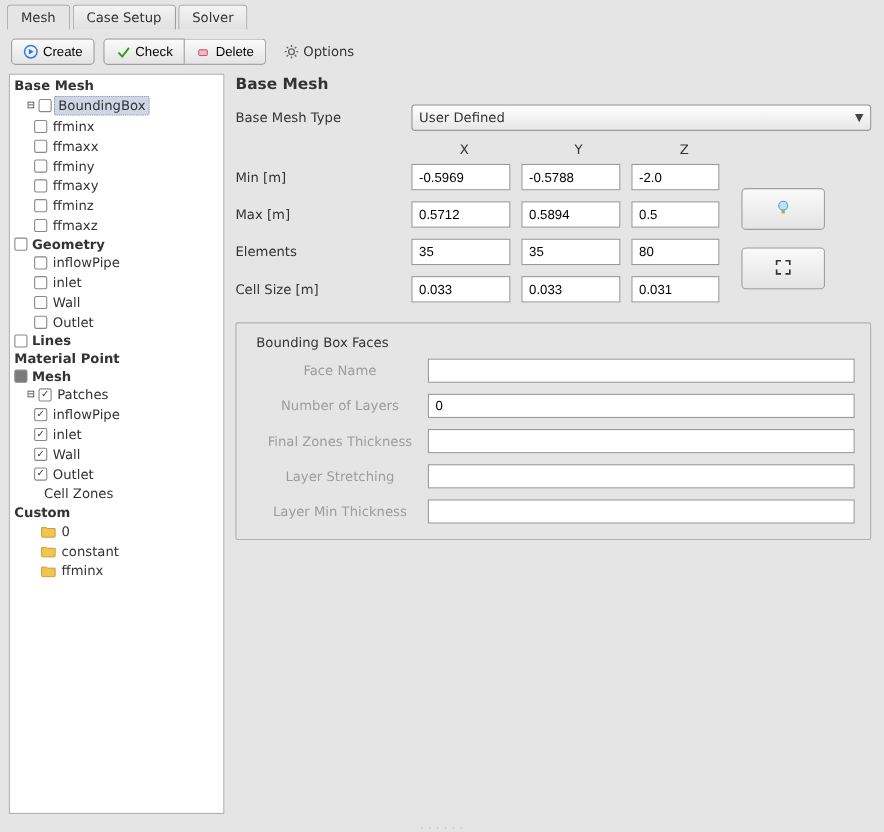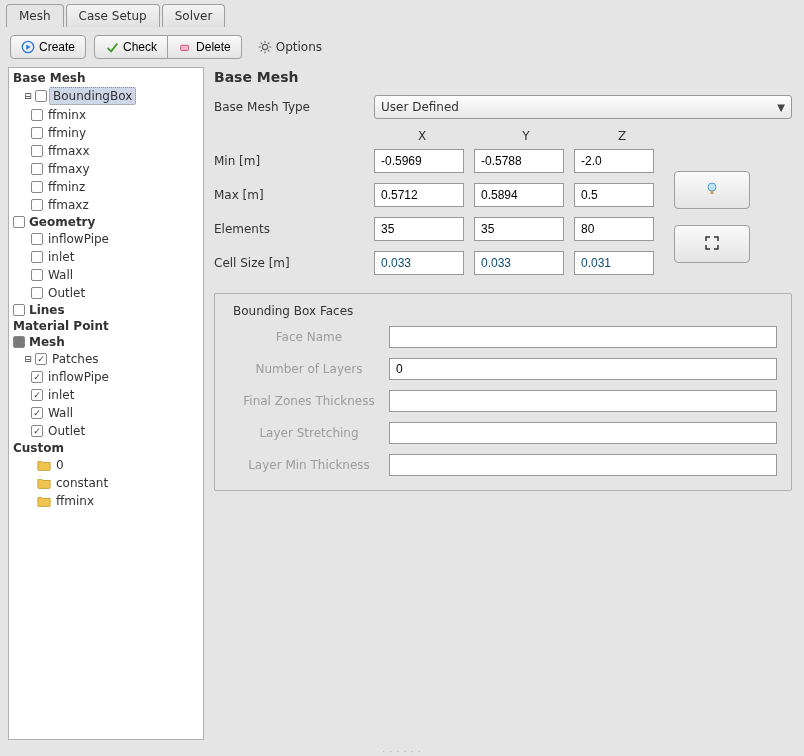--- a/index.html
+++ b/index.html
@@ -163,21 +163,21 @@
 .num-input {
   width: 90px;
   height: 24px;
   border: 1px solid #999;
   background: #fff;
   padding: 0 6px;
   margin-right: 10px;
   font-size: 12px;
 }
 .num-input.narrow { width: 80px; }
-.num-input.disabled { color: #0c4a6e; }
+.num-input.disabled { color: #000000; }
 .side-btn {
   width: 76px;
   height: 38px;
   border: 1px solid #a0a0a0;
   background: linear-gradient(#fafafa, #e4e4e4);
   border-radius: 4px;
   display: flex;
   justify-content: center;
   align-items: center;
   cursor: pointer;
@@ -285,25 +285,25 @@
         <span class="disclose">⊟</span>
         <span class="cbox"></span>
         <span class="tree-label selected">BoundingBox</span>
       </div>
       <div class="tree-row indent2">
           <span class="cbox"></span>
           <span class="tree-label">ffminx</span>
         </div>
       <div class="tree-row indent2">
           <span class="cbox"></span>
+          <span class="tree-label">ffmaxx</span>
+        </div>
+      <div class="tree-row indent2">
+          <span class="cbox"></span>
           <span class="tree-label">ffminy</span>
-        </div>
-      <div class="tree-row indent2">
-          <span class="cbox"></span>
-          <span class="tree-label">ffmaxx</span>
         </div>
       <div class="tree-row indent2">
           <span class="cbox"></span>
           <span class="tree-label">ffmaxy</span>
         </div>
       <div class="tree-row indent2">
           <span class="cbox"></span>
           <span class="tree-label">ffminz</span>
         </div>
       <div class="tree-row indent2">
@@ -356,20 +356,23 @@
           <span class="tree-label">inlet</span>
         </div>
       <div class="tree-row indent2">
           <span class="cbox checked"></span>
           <span class="tree-label">Wall</span>
         </div>
       <div class="tree-row indent2">
           <span class="cbox checked"></span>
           <span class="tree-label">Outlet</span>
         </div>
+      <div class="tree-row" style="padding-left:28px">
+        <span class="tree-label">Cell Zones</span>
+      </div>
 
       <div class="tree-section">Custom</div>
       <div class="tree-row" style="padding-left:28px">
         <span class="folder-icon"><svg viewBox="0 0 16 14">
               <path d="M1 3h5l1 1h8v8a1 1 0 0 1-1 1H2a1 1 0 0 1-1-1z" fill="#f2c551" stroke="#c69b2f"></path>
             </svg></span>
         <span class="tree-label">0</span>
       </div>
       <div class="tree-row" style="padding-left:28px">
         <span class="folder-icon"><svg viewBox="0 0 16 14">

